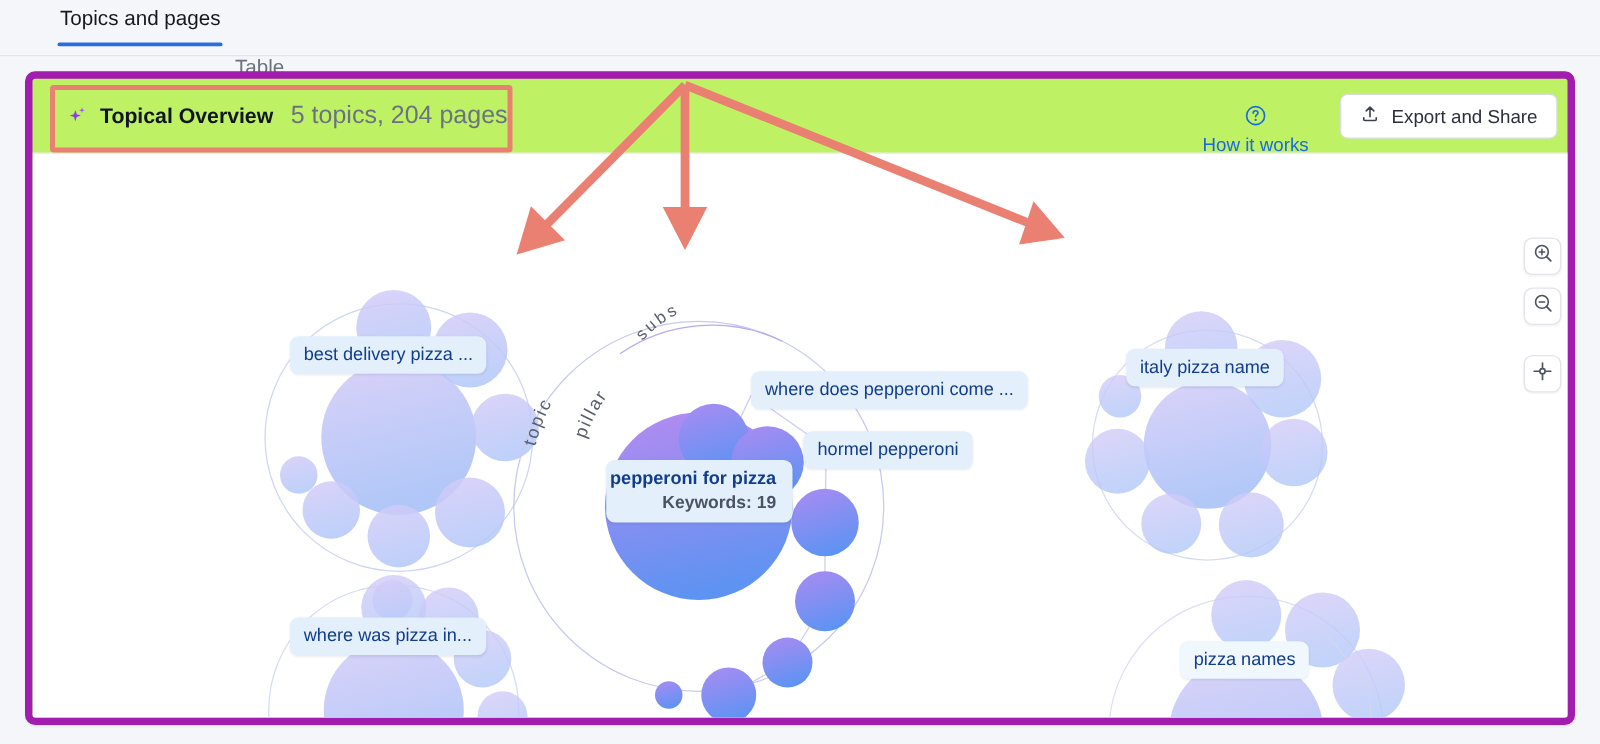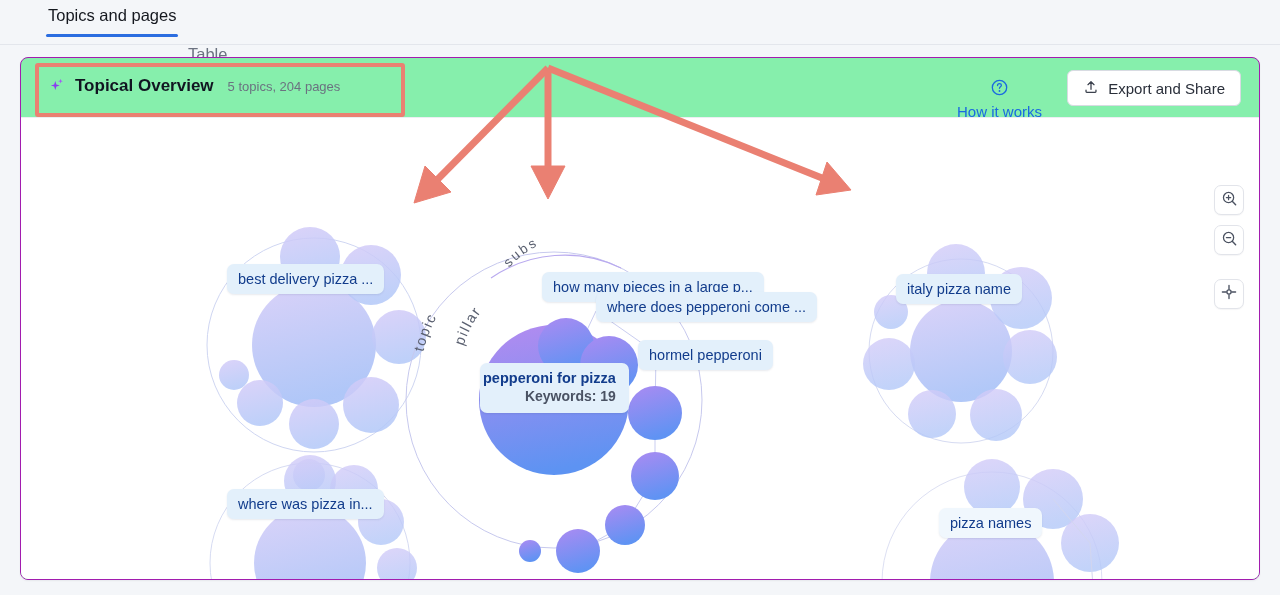--- a/index.html
+++ b/index.html
@@ -32,39 +32,39 @@
     left: 0; right: 0; bottom: 0; height: 3px;
     background: #2b6de0; border-radius: 2px;
   }
   #tab-topics { left: 22px; margin-left: 24px; }
   #tab-table  { left: 186px; margin-top: 39px; }
 
   
   .card {
     position: absolute; left: 20px; top: 57px;
     width: 1240px; height: 523px;
-    background: #86efac;
-    border: 1px solid #a21caf;
+    background: #bef264;
+    border: 6px solid #a21caf;
     border-radius: 8px;
     box-shadow: 0 1px 2px rgba(20,25,40,.06);
     overflow: hidden;
   }
   .card-header {
     position: absolute; left: 0; top: 0;
     width: 1240px; height: 60px;
     border-bottom: 1px solid #eceef2;
   }
   .titlegroup {
     position: absolute; left: 28px; top: 18px;
     display: flex; align-items: center; gap: 9px;
     white-space: nowrap;
   }
   .sparkle { width: 17px; height: 18px; display: block; }
   .title-strong { font-size: 17px; font-weight: bold; color: #111521; }
-  .title-sub { font-size: 13px; color: #6b7280; margin-left: 5px; }
+  .title-sub { font-size: 20px; color: #6b7280; margin-left: 5px; }
 
   .hiw {
     position: absolute; right: 219px; top: 21px;
     display: flex; align-items: center; gap: 7px;
     color: #1a6ae0; font-size: 15px; cursor: pointer;
     white-space: nowrap;
     flex-direction: column;
   }
   .hiw svg { display: block; }
 
@@ -290,21 +290,20 @@
 
     <div class="chip" style="left:206px; top:146px;">best delivery pizza ...</div>
 
     <div class="chip" style="left:206px; top:371px;">where was pizza in...</div>
 
     <div class="chip two-line" style="left:459px; top:245px;">
       <span>pepperoni for pizza</span>
       <span class="kw">Keywords: 19</span>
     </div>
 
-    <div class="chip" style="left:521px; top:154px;">how many pieces in a large p...</div>
 
     <div class="chip" style="left:575px; top:174px;">where does pepperoni come ...</div>
 
     <div class="chip" style="left:617px; top:222px;">hormel pepperoni</div>
 
     <div class="chip" style="left:875px; top:156px;">italy pizza name</div>
 
     <div class="chip white" style="left:918px; top:390px;">pizza names</div>
 
     <div class="zoomctl" id="zoom-in">

